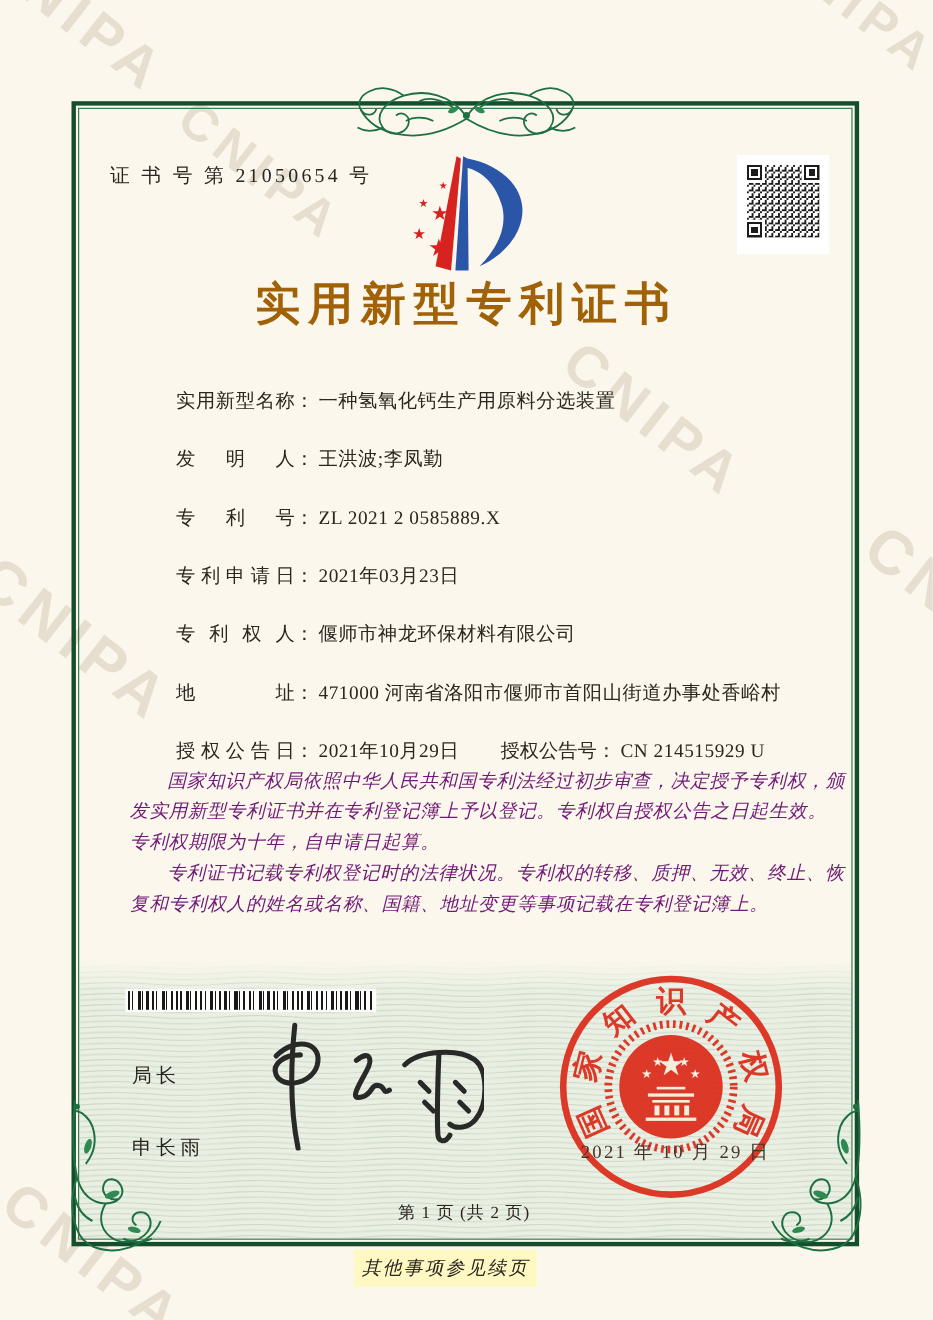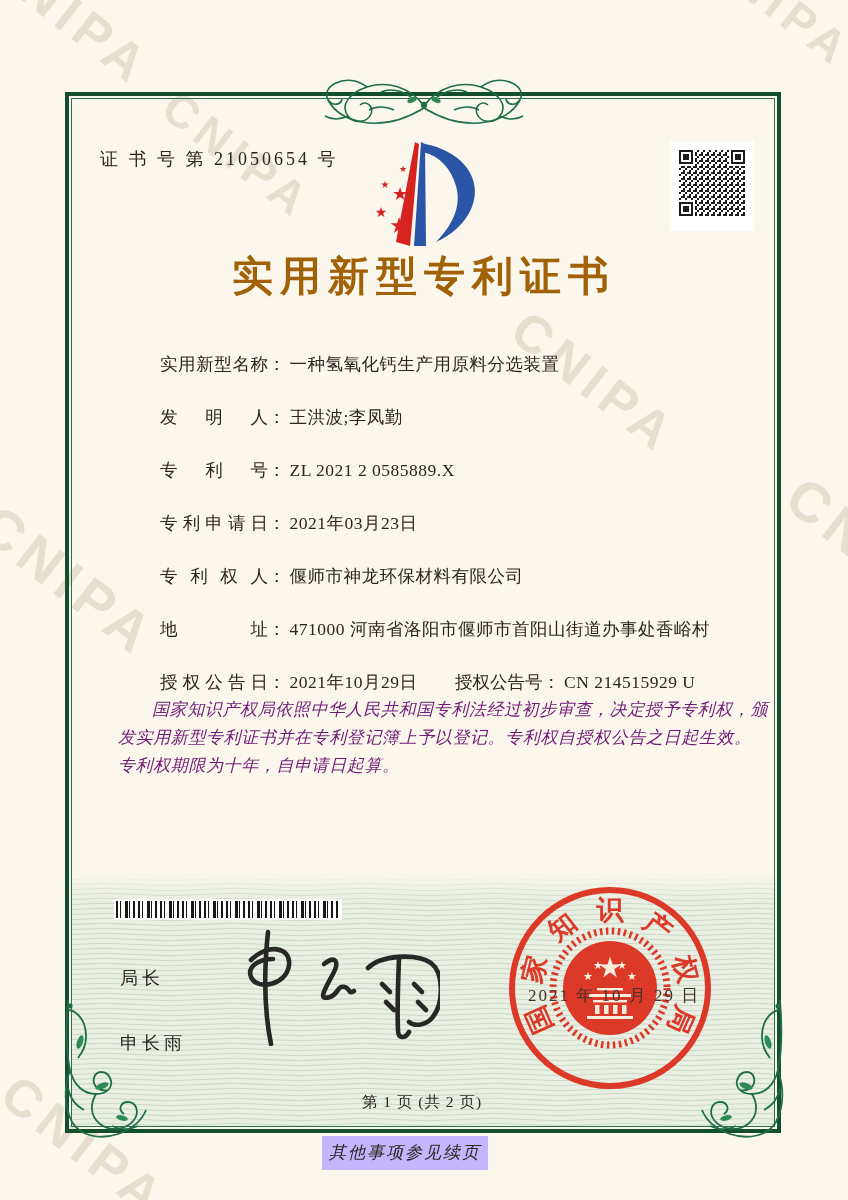--- a/index.html
+++ b/index.html
@@ -52,27 +52,27 @@
       box-shadow:0 0 0 2px #fdfdfb;
       background:repeating-linear-gradient(90deg,#171717 0 2px,#fdfdfb 2px 4px,#171717 4px 5px,
         #fdfdfb 5px 9px,#171717 9px 12px,#fdfdfb 12px 13px,#171717 13px 14px,#fdfdfb 14px 17px,
         #171717 17px 19px,#fdfdfb 19px 22px);}
 
   .sig-title{position:absolute;left:120px;top:966px;font-size:18px;letter-spacing:4px;z-index:4;}
   .sig-name{position:absolute;left:120px;top:1000px;font-size:18px;letter-spacing:4px;z-index:4;margin-top:31px;}
   .signature{position:absolute;left:238px;top:928px;width:202px;height:118px;z-index:4;}
 
   .seal{position:absolute;left:507px;top:885px;width:206px;height:206px;z-index:4;}
-  .seal-date{position:absolute;left:528px;top:984px;font-size:17px;letter-spacing:2px;
+  .seal-date{position:absolute;left:528px;top:1036px;font-size:17px;letter-spacing:2px;
       color:#46322a;z-index:5;white-space:nowrap;}
 
   .page-indicator{position:absolute;left:72px;top:1092px;width:700px;text-align:center;
       font-size:15.5px;letter-spacing:1px;z-index:4;}
 
-  .footer-note{position:absolute;left:322px;top:1136px;width:166px;height:34px;background:#c4b5fd;
+  .footer-note{position:absolute;left:322px;top:1136px;width:166px;height:34px;background:#fef9c3;
       z-index:4;text-align:center;line-height:34px;font-size:17px;font-style:italic;letter-spacing:2px;}
 
   .green-stroke{stroke:#1e6f41;fill:none;}
 </style>
 </head>
 <body>
 
 <div class="page">
 
   <span class="wm" style="left:-28px;top:-16px;font-size:52px;">CNIPA</span>
@@ -222,20 +222,21 @@
     <div class="frow">
       <span class="flabel">授权公告日</span><span class="fcolon">：</span><span class="fvalue">2021年10月29日</span>
       <span class="pair2">
         <span class="flabel2">授权公告号</span><span class="fcolon">：</span><span class="fvalue">CN 214515929 U</span>
       </span>
     </div>
   </div>
 
   <div class="paras">
     <p>国家知识产权局依照中华人民共和国专利法经过初步审查，决定授予专利权，颁发实用新型专利证书并在专利登记簿上予以登记。专利权自授权公告之日起生效。专利权期限为十年，自申请日起算。</p>
+    <p>专利证书记载专利权登记时的法律状况。专利权的转移、质押、无效、终止、恢复和专利权人的姓名或名称、国籍、地址变更等事项记载在专利登记簿上。</p>
   </div>
 
   <div class="barcode"></div>
 
   <div class="sig-title">局长</div>
   <div class="sig-name">申长雨</div>
 
   <svg class="signature" viewBox="0 0 202 118">
     <g fill="none" stroke="#181818" stroke-width="4.6" stroke-linecap="round" opacity="0.92">
       <path d="M30,4 C26,42 26,82 33,116"></path>

